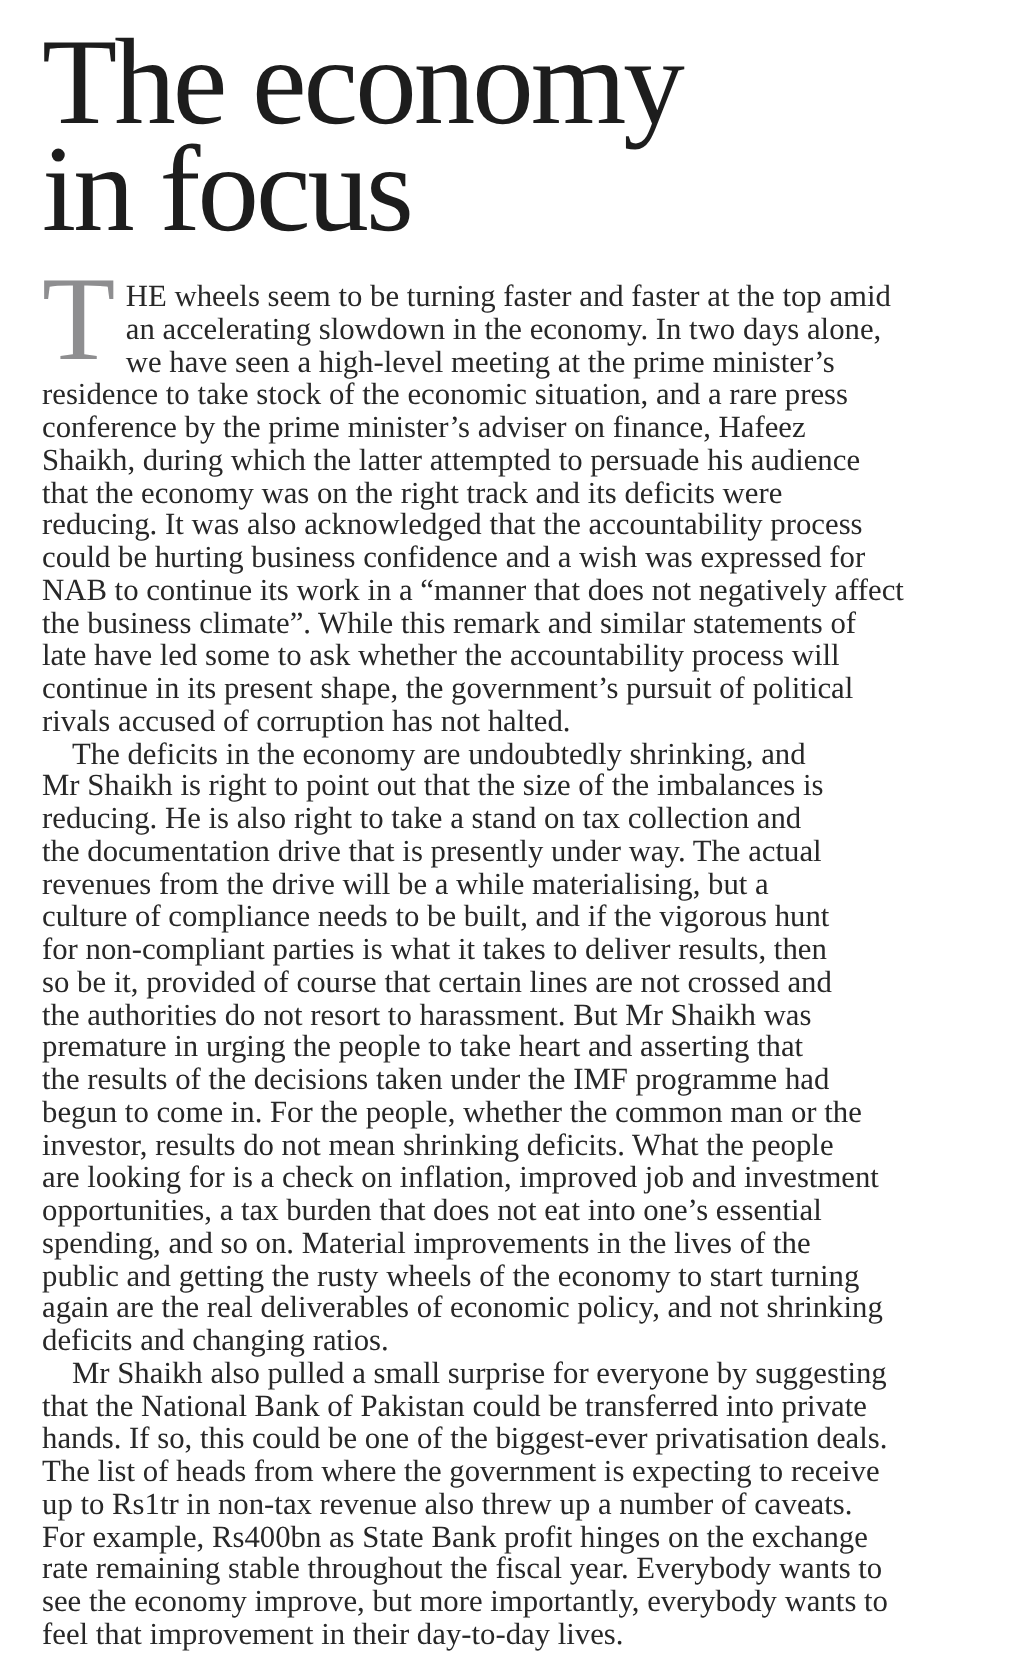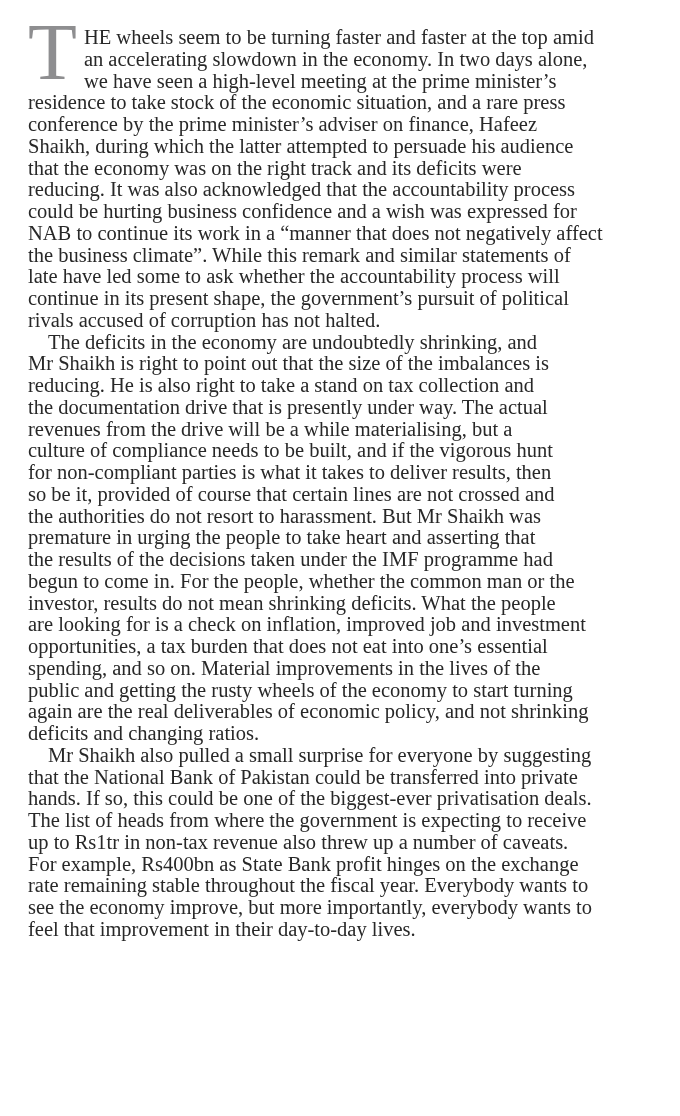--- a/index.html
+++ b/index.html
@@ -56,20 +56,22 @@
     color: #8e8e90;
     white-space: normal;
     font-family: "Liberation Serif", "DejaVu Serif", serif;
   }
 </style>
 </head>
 <body>
 
 <div class="page">
 
+  <h1 class="headline">The economy
+in focus</h1>
 
   <div class="article-body">
 
     <p class="para"><span class="dropcap">T</span><span>HE wheels seem to be turning faster and faster at the top amid
 an accelerating slowdown in the economy. In two days alone,
 we have seen a high-level meeting at the prime minister’s
 residence to take stock of the economic situation, and a rare press
 conference by the prime minister’s adviser on finance, Hafeez
 Shaikh, during which the latter attempted to persuade his audience
 that the economy was on the right track and its deficits were

